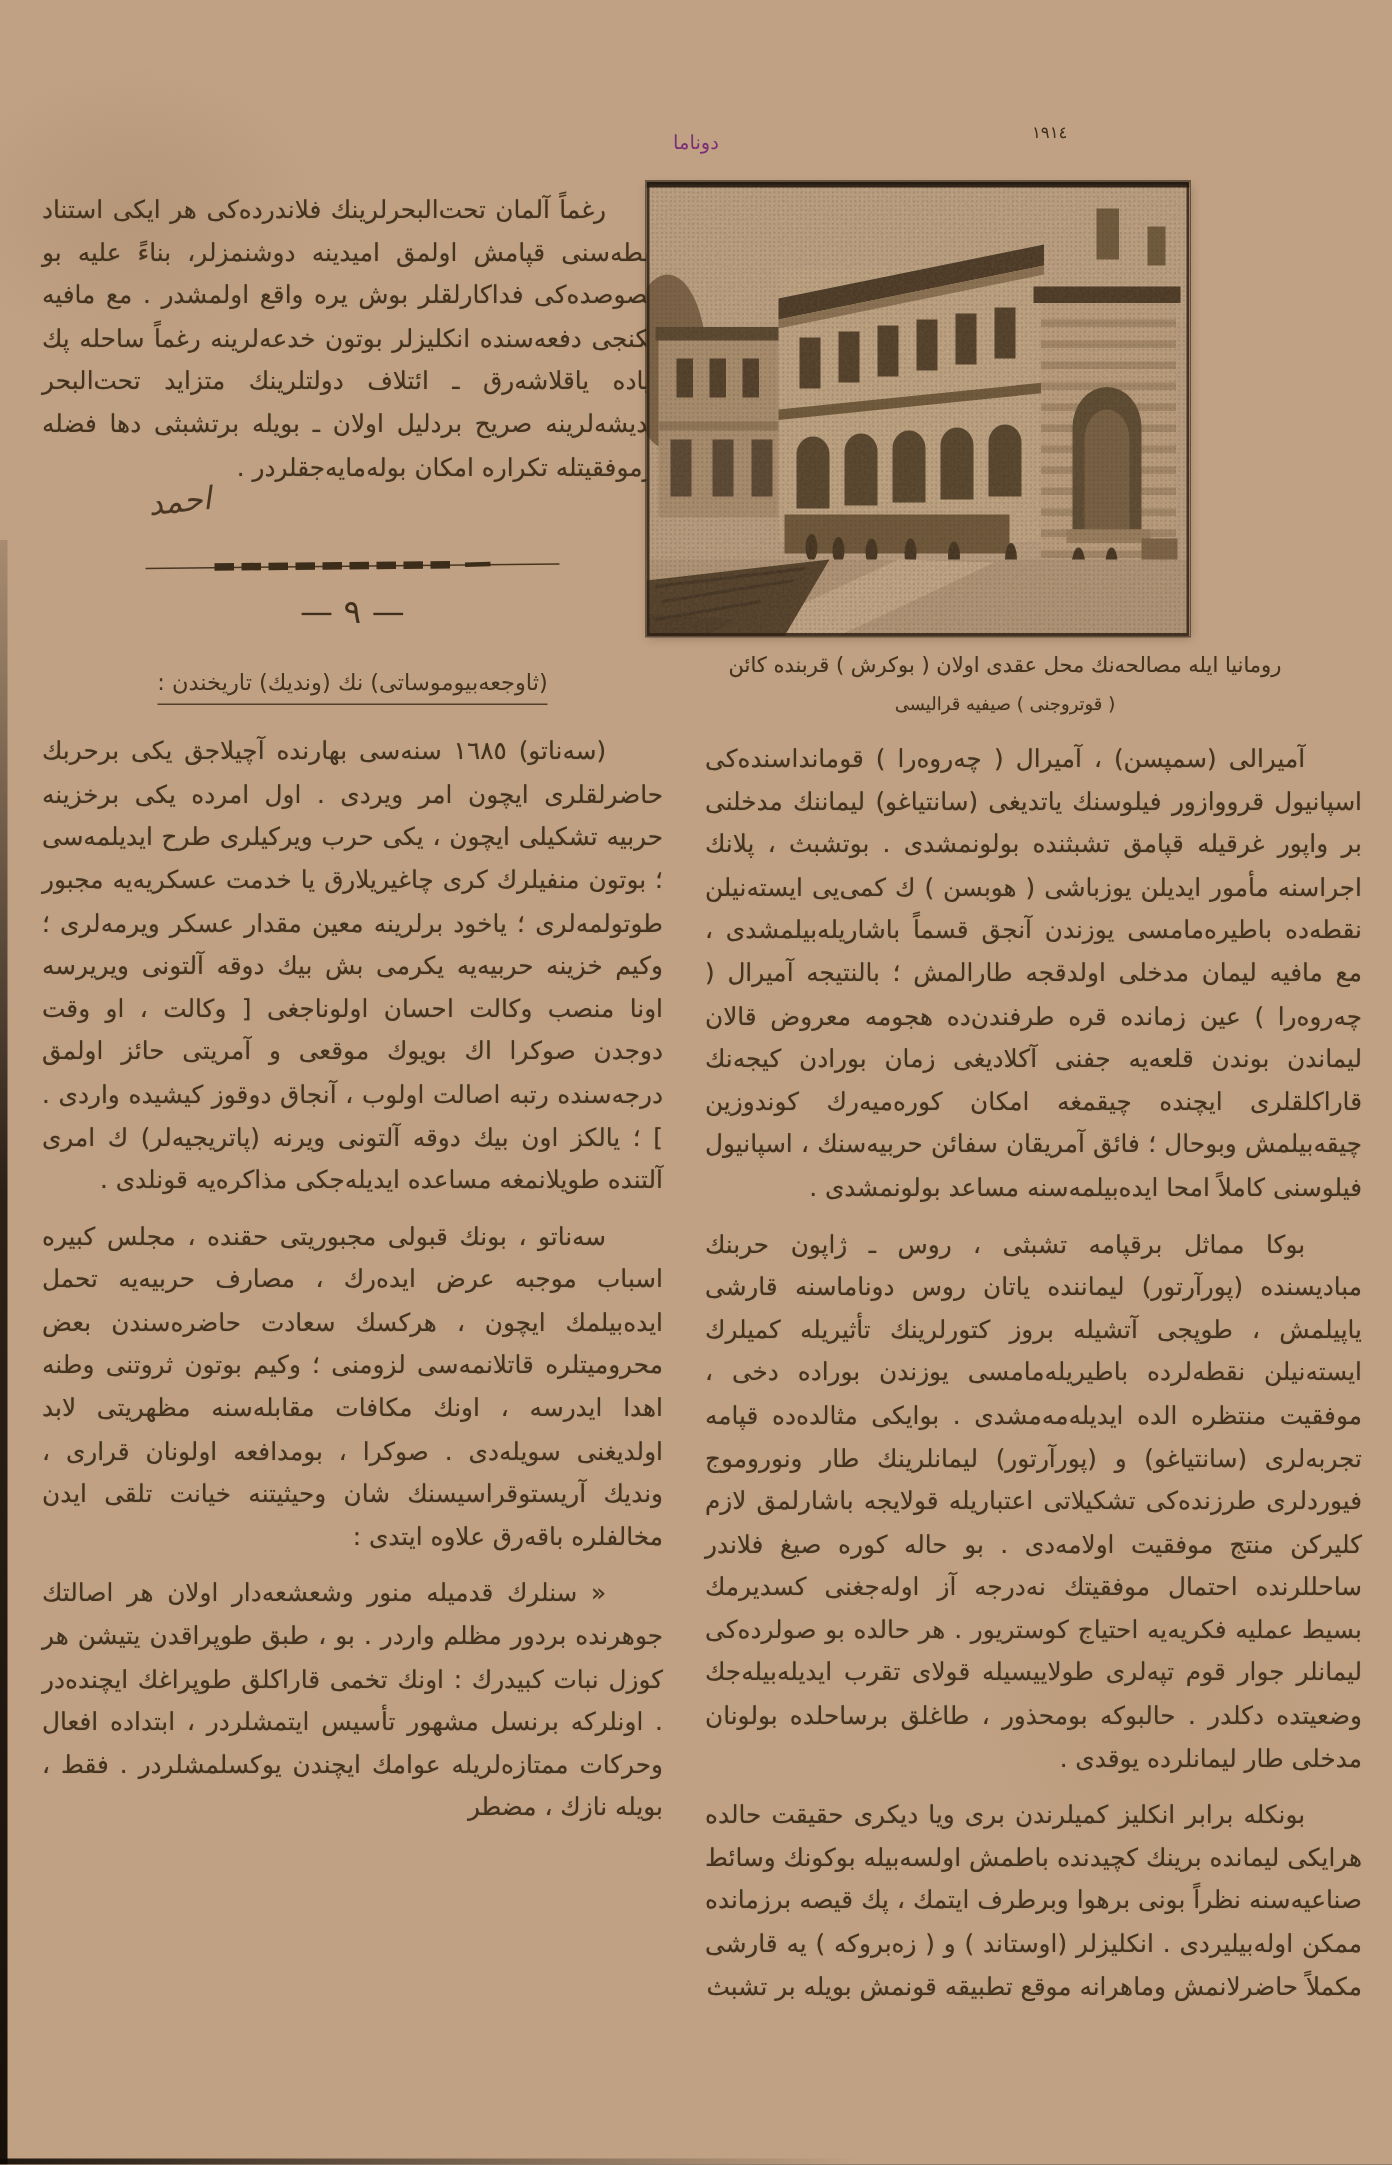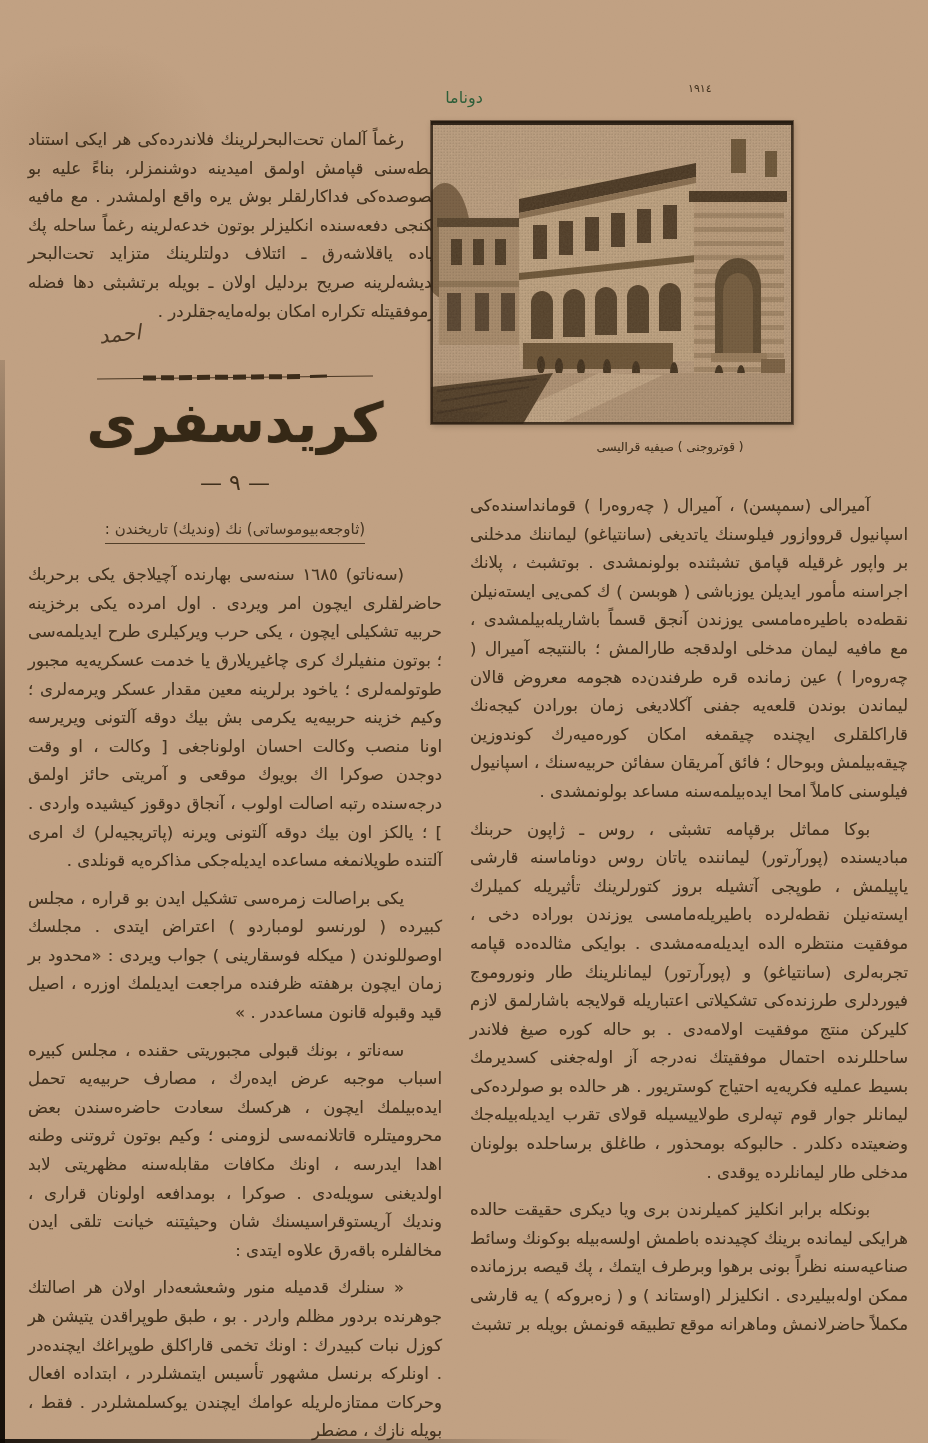--- a/index.html
+++ b/index.html
@@ -19,21 +19,21 @@
   .edge-left{position:absolute;left:0;top:360px;bottom:0;width:5px;pointer-events:none;
     background:linear-gradient(to bottom, rgba(25,16,8,0.15), rgba(18,11,5,0.85) 40%, rgba(14,9,4,0.95));}
   .edge-bottom{position:absolute;left:0;bottom:0;height:4px;width:62%;pointer-events:none;
     background:linear-gradient(to right, rgba(14,9,4,0.9), rgba(14,9,4,0));}
   .stain1{position:absolute;left:640px;top:980px;width:260px;height:300px;border-radius:50%;
     background:radial-gradient(ellipse at center, rgba(140,100,60,0.10), rgba(0,0,0,0) 70%);pointer-events:none;}
   .stain2{position:absolute;left:-40px;top:40px;width:260px;height:200px;border-radius:50%;
     background:radial-gradient(ellipse at center, rgba(90,60,30,0.10), rgba(0,0,0,0) 70%);pointer-events:none;}
 
   .masthead{position:absolute;top:88px;left:0;width:100%;text-align:center;
-    font-size:16px;color:#14532d;letter-spacing:1px;opacity:.85;}
+    font-size:13px;color:#701a75;letter-spacing:1px;opacity:.85;}
   .year{position:absolute;top:82px;left:688px;font-size:11px;color:#3f2f1c;letter-spacing:2px;}
 
   .ottoman{direction:rtl;text-align:justify;color:#44331f;font-size:16.5px;line-height:28.6px;
     text-shadow:0 0 .6px rgba(68,51,31,.45);}
   .par{margin:0 0 9px;text-indent:2.3em;}
   .par:last-child{margin-bottom:0;}
 
   .col-left{position:absolute;left:28px;top:126px;width:414px;}
   .col-right{position:absolute;left:470px;top:492px;width:438px;}
 
@@ -78,29 +78,27 @@
   <div class="col-left">
     <p class="ottoman par intro">رغماً آلمان تحت‌البحرلرينك فلاندرده‌كى هر ايكى استناد نقطه‌سنى قپامش اولمق اميدينه دوشنمزلر، بناءً عليه بو خصوصده‌كى فداكارلقلر بوش يره واقع اولمشدر . مع مافيه ايكنجى دفعه‌سنده انكليزلر بوتون خدعه‌لرينه رغماً ساحله پك زياده ياقلاشه‌رق ـ ائتلاف دولتلرينك متزايد تحت‌البحر انديشه‌لرينه صريح بردليل اولان ـ بويله برتشبثى دها فضله برموفقيتله تكراره امكان بوله‌مايه‌جقلردر .</p>
     <div class="signature">احمد</div>
 
     <svg class="ornament" width="280" height="14" viewBox="0 0 280 14" aria-hidden="true">
       <line x1="2" y1="9" x2="278" y2="6" stroke="#4a3723" stroke-width="1"></line>
       <line x1="48" y1="8" x2="208" y2="6.5" stroke="#3c2c1a" stroke-width="5" stroke-dasharray="13 5"></line>
       <line x1="215" y1="6.5" x2="232" y2="6" stroke="#3c2c1a" stroke-width="3"></line>
     </svg>
 
-    <h1 class="headline">كريدسفرى</h1>
     <div class="part-number">— ٩ —</div>
     <div class="subtitle-wrap">
       <span class="subtitle">(ثاوجعه‌بيوموساتى) نك (ونديك) تاريخندن :</span>
     </div>
 
     <div class="left-pars ottoman">
       <p class="par">(سه‌ناتو) ١٦٨٥ سنه‌سى بهارنده آچيلاجق يكى برحربك حاضرلقلرى ايچون امر ويردى . اول امرده يكى برخزينه حربيه تشكيلى ايچون ، يكى حرب ويركيلرى طرح ايديلمه‌سى ؛ بوتون منفيلرك كرى چاغيريلارق يا خدمت عسكريه‌يه مجبور طوتولمه‌لرى ؛ ياخود برلرينه معين مقدار عسكر ويرمه‌لرى ؛ وكيم خزينه حربيه‌يه يكرمى بش بيك دوقه آلتونى ويريرسه اونا منصب وكالت احسان اولوناجغى [ وكالت ، او وقت دوجدن صوكرا اك بويوك موقعى و آمريتى حائز اولمق درجه‌سنده رتبه اصالت اولوب ، آنجاق دوقوز كيشيده واردى . ] ؛ يالكز اون بيك دوقه آلتونى ويرنه (پاتريجيه‌لر) ك امرى آلتنده طويلانمغه مساعده ايديله‌جكى مذاكره‌يه قونلدى .</p>
-      <p class="par">يكى براصالت زمره‌سى تشكيل ايدن بو قراره ، مجلس كبيرده ( لورنسو لومباردو ) اعتراض ايتدى . مجلسك اوصوللوندن ( ميكله فوسقارينى ) جواب ويردى : «محدود بر زمان ايچون برهفته ظرفنده مراجعت ايديلمك اوزره ، اصيل قيد وقبوله قانون مساعددر . »</p>
       <p class="par">سه‌ناتو ، بونك قبولى مجبوريتى حقنده ، مجلس كبيره اسباب موجبه عرض ايده‌رك ، مصارف حربيه‌يه تحمل ايده‌بيلمك ايچون ، هركسك سعادت حاضره‌سندن بعض محروميتلره قاتلانمه‌سى لزومنى ؛ وكيم بوتون ثروتنى وطنه اهدا ايدرسه ، اونك مكافات مقابله‌سنه مظهريتى لابد اولديغنى سويله‌دى . صوكرا ، بومدافعه اولونان قرارى ، ونديك آريستوقراسيسنك شان وحيثيتنه خيانت تلقى ايدن مخالفلره باقه‌رق علاوه ايتدى :</p>
       <p class="par">« سنلرك قدميله منور وشعشعه‌دار اولان هر اصالتك جوهرنده بردور مظلم واردر . بو ، طبق طوپراقدن يتيشن هر كوزل نبات كبيدرك : اونك تخمى قاراكلق طوپراغك ايچنده‌در . اونلركه برنسل مشهور تأسيس ايتمشلردر ، ابتداده افعال وحركات ممتازه‌لريله عوامك ايچندن يوكسلمشلردر . فقط ، بويله نازك ، مضطر</p>
     </div>
   </div>
 
   <div class="photo-wrap">
     <svg width="362" height="303" viewBox="0 0 362 303" aria-hidden="true">
       <defs>
         <pattern id="dots" width="3" height="3" patternUnits="userSpaceOnUse">
           <circle cx="1.2" cy="1.2" r="0.75" fill="#2e2114"></circle>
@@ -188,20 +186,21 @@
       <path d="M6,270 l100,-12 M10,280 l88,-14 M6,292 l70,-12" stroke="#35271a" stroke-width="2" fill="none" opacity=".6"></path>
 
       <rect width="362" height="303" fill="url(#dots)" opacity=".16"></rect>
       <rect width="362" height="303" filter="url(#photograin)"></rect>
       <rect x="1" y="1" width="360" height="301" fill="none" stroke="#2e2114" stroke-width="2" opacity=".85"></rect>
       <rect x="0" y="0" width="362" height="4" fill="#241a0f" opacity=".9"></rect>
     </svg>
   </div>
 
   <div class="caption">
+    <div class="l1">رومانيا ايله مصالحه‌نك محل عقدى اولان ( بوكرش ) قربنده كائن</div>
     <div class="l2">( قوتروجنى ) صيفيه قراليسى</div>
   </div>
 
   <div class="col-right ottoman">
     <p class="par">آميرالى (سمپسن) ، آميرال ( چه‌روه‌را ) قومانداسنده‌كى اسپانيول قرووازور فيلوسنك ياتديغى (سانتياغو) ليماننك مدخلنى بر واپور غرقيله قپامق تشبثنده بولونمشدى . بوتشبث ، پلانك اجراسنه مأمور ايديلن يوزباشى ( هوبسن ) ك كمى‌يى ايسته‌نيلن نقطه‌ده باطيره‌مامسى يوزندن آنجق قسماً باشاريله‌بيلمشدى ، مع مافيه ليمان مدخلى اولدقجه طارالمش ؛ بالنتيجه آميرال ( چه‌روه‌را ) عين زمانده قره طرفندن‌ده هجومه معروض قالان ليماندن بوندن قلعه‌يه جفنى آكلاديغى زمان بورادن كيجه‌نك قاراكلقلرى ايچنده چيقمغه امكان كوره‌ميه‌رك كوندوزين چيقه‌بيلمش وبوحال ؛ فائق آمريقان سفائن حربيه‌سنك ، اسپانيول فيلوسنى كاملاً امحا ايده‌بيلمه‌سنه مساعد بولونمشدى .</p>
     <p class="par">بوكا مماثل برقپامه تشبثى ، روس ـ ژاپون حربنك مباديسنده (پورآرتور) ليماننده ياتان روس دوناماسنه قارشى ياپيلمش ، طوپجى آتشيله بروز كتورلرينك تأثيريله كميلرك ايسته‌نيلن نقطه‌لرده باطيريله‌مامسى يوزندن بوراده دخى ، موفقيت منتظره الده ايديله‌مه‌مشدى . بوايكى مثالده‌ده قپامه تجربه‌لرى (سانتياغو) و (پورآرتور) ليمانلرينك طار ونوروموج فيوردلرى طرزنده‌كى تشكيلاتى اعتباريله قولايجه باشارلمق لازم كليركن منتج موفقيت اولامه‌دى . بو حاله كوره صيغ فلاندر ساحللرنده احتمال موفقيتك نه‌درجه آز اوله‌جغنى كسديرمك بسيط عمليه فكريه‌يه احتياج كوستريور . هر حالده بو صولرده‌كى ليمانلر جوار قوم تپه‌لرى طولاييسيله قولاى تقرب ايديله‌بيله‌جك وضعيتده دكلدر . حالبوكه بومحذور ، طاغلق برساحلده بولونان مدخلى طار ليمانلرده يوقدى .</p>
     <p class="par">بونكله برابر انكليز كميلرندن برى ويا ديكرى حقيقت حالده هرايكى ليمانده برينك كچيدنده باطمش اولسه‌بيله بوكونك وسائط صناعيه‌سنه نظراً بونى برهوا وبرطرف ايتمك ، پك قيصه برزمانده ممكن اوله‌بيليردى . انكليزلر (اوستاند ) و ( زه‌بروكه ) يه قارشى مكملاً حاضرلانمش وماهرانه موقع تطبيقه قونمش بويله بر تشبث</p>
   </div>
 
   <div class="edge-left"></div>

